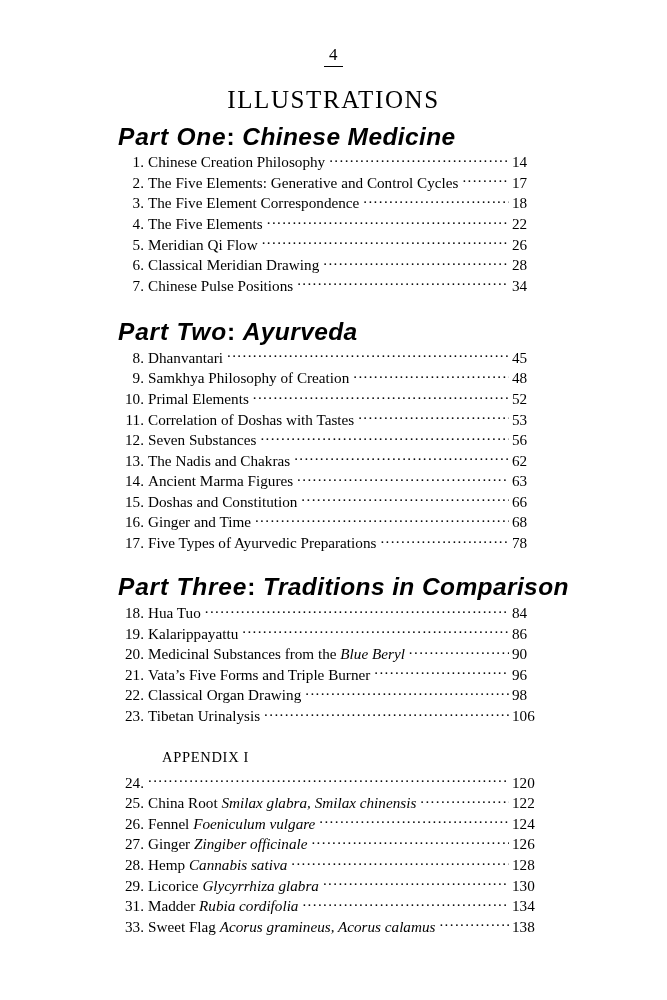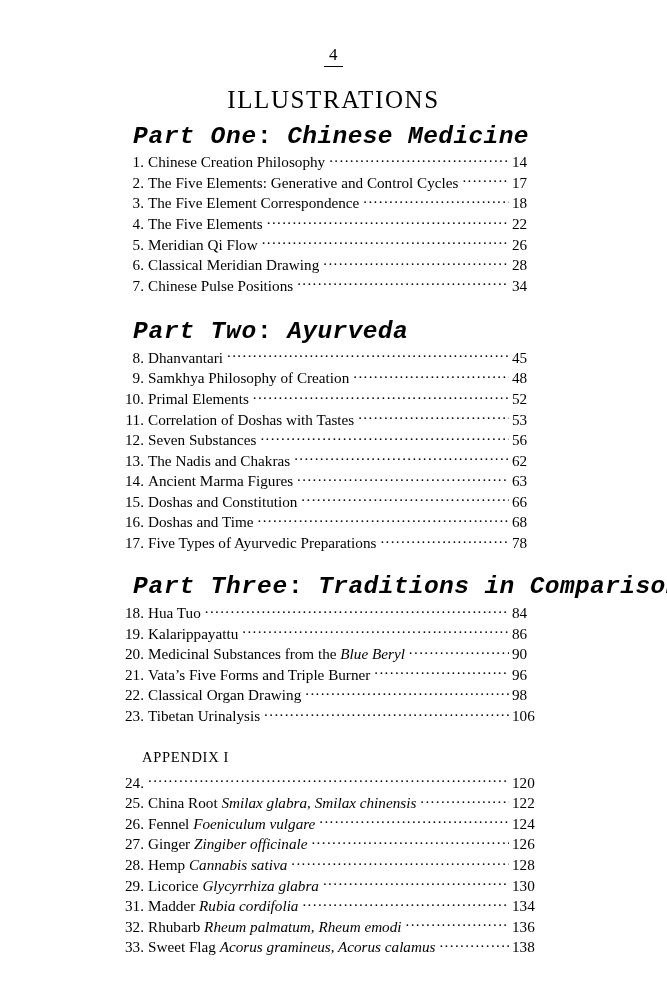--- a/index.html
+++ b/index.html
@@ -50,27 +50,27 @@
 
   
   .content {
     margin-left: 118px;
     margin-right: 125px;
     margin-top: 9px;
   }
 
   
   .part-heading {
-    font-family: Liberation Mono, monospace;
+    font-family: Liberation Sans, sans-serif;
     font-style: italic;
     font-weight: bold;
     font-size: 24.5px;
     line-height: 1.12;
     letter-spacing: 0.4px;
-    margin: 0 0 2px 15px;
+    margin: 0 0 2px 0;
     white-space: nowrap;
   }
   .part-heading .sep {
     font-style: normal;
     font-weight: bold;
   }
   .part-label {
     letter-spacing: 0.8px;
   }
 
@@ -79,21 +79,21 @@
   
   .section { margin-bottom: 0; }
   .gap-after-one { height: 22px; }
   .gap-after-two { height: 20px; }
   .gap-after-three { height: 23px; }
 
   
   .appendix-label {
     font-size: 14.5px;
     letter-spacing: 0.7px;
-    margin-left: 24px;
+    margin-left: 44px;
     margin-bottom: 6px;
     white-space: nowrap;
   }
 
   
   .entry {
     display: flex;
     align-items: baseline;
     font-size: 15.2px;
     line-height: 20.4px;
@@ -251,21 +251,21 @@
             <span class="pagenum">63</span>
           </div>
           <div class="entry">
             <span class="num">15.</span>
             <span class="title">Doshas and Constitution</span>
             <span class="leader"></span>
             <span class="pagenum">66</span>
           </div>
           <div class="entry">
             <span class="num">16.</span>
-            <span class="title">Doshas and Time</span>
+            <span class="title">Ginger and Time</span>
             <span class="leader"></span>
             <span class="pagenum">68</span>
           </div>
           <div class="entry">
             <span class="num">17.</span>
             <span class="title">Five Types of Ayurvedic Preparations</span>
             <span class="leader"></span>
             <span class="pagenum">78</span>
           </div>
         </div>
@@ -357,26 +357,20 @@
             <span class="leader"></span>
             <span class="pagenum">130</span>
           </div>
           <div class="entry">
             <span class="num">31.</span>
             <span class="title">Madder <i>Rubia cordifolia</i></span>
             <span class="leader"></span>
             <span class="pagenum">134</span>
           </div>
           <div class="entry">
-            <span class="num">32.</span>
-            <span class="title">Rhubarb <i>Rheum palmatum, Rheum emodi</i></span>
-            <span class="leader"></span>
-            <span class="pagenum">136</span>
-          </div>
-          <div class="entry">
             <span class="num">33.</span>
             <span class="title">Sweet Flag <i>Acorus gramineus, Acorus calamus</i></span>
             <span class="leader"></span>
             <span class="pagenum">138</span>
           </div>
         </div>
     </div>
 
   </div>
 </div>

